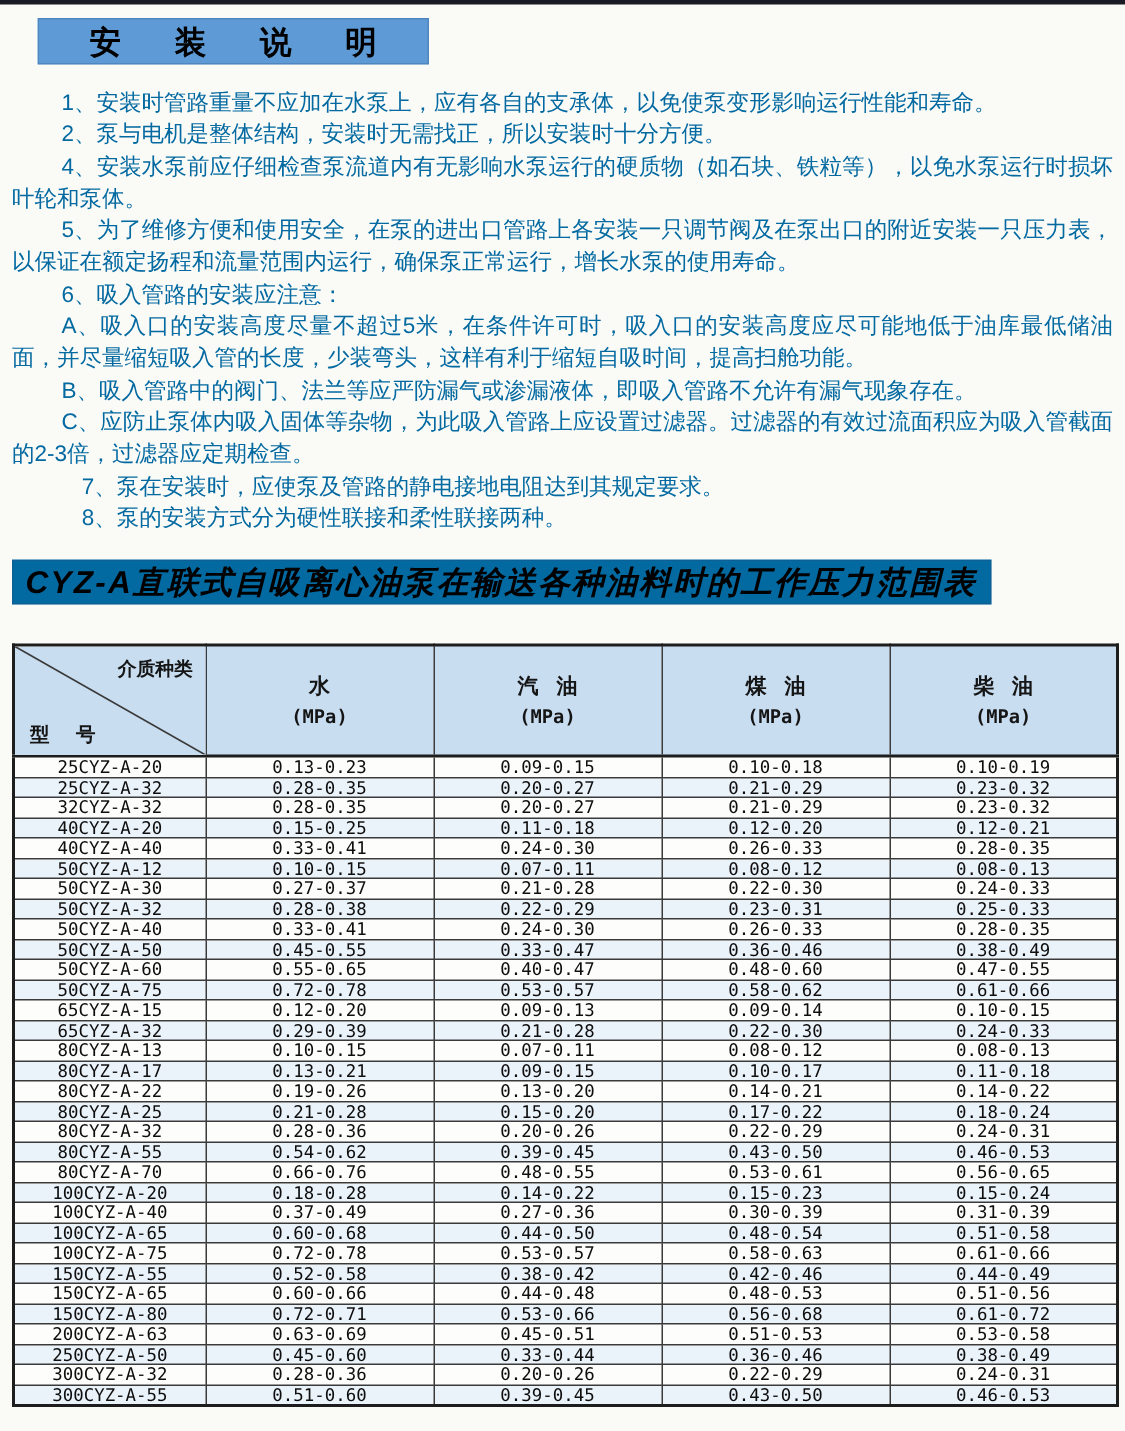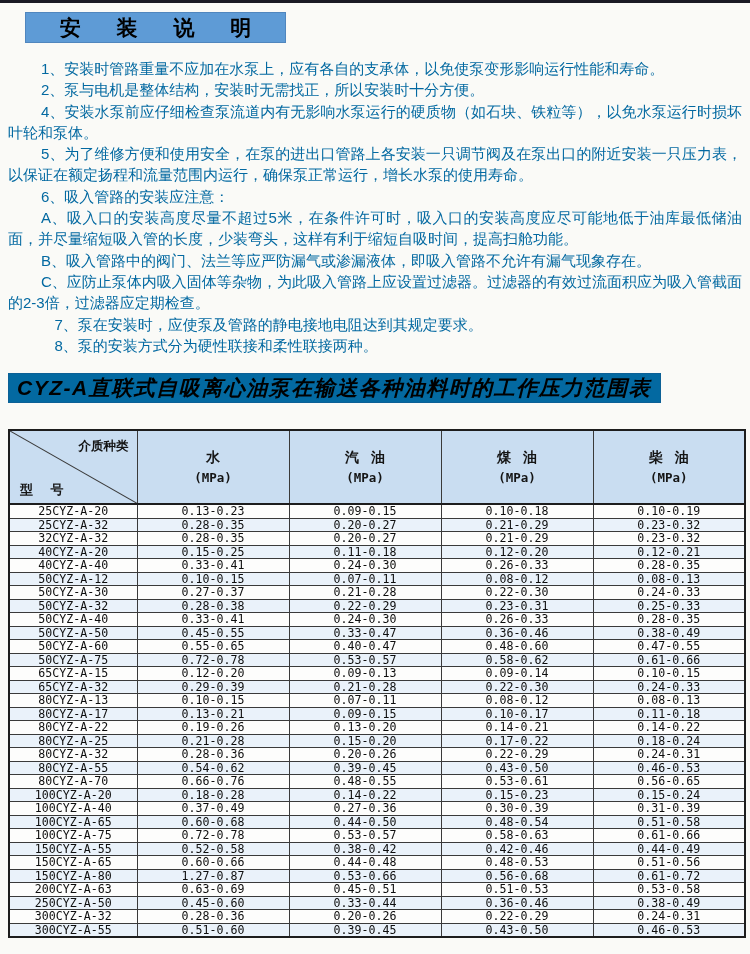--- a/index.html
+++ b/index.html
@@ -342,21 +342,21 @@
       </tr>
       <tr>
         <td>150CYZ-A-65</td>
         <td>0.60-0.66</td>
         <td>0.44-0.48</td>
         <td>0.48-0.53</td>
         <td>0.51-0.56</td>
       </tr>
       <tr>
         <td>150CYZ-A-80</td>
-        <td>1.27-0.87</td>
+        <td>0.72-0.71</td>
         <td>0.53-0.66</td>
         <td>0.56-0.68</td>
         <td>0.61-0.72</td>
       </tr>
       <tr>
         <td>200CYZ-A-63</td>
         <td>0.63-0.69</td>
         <td>0.45-0.51</td>
         <td>0.51-0.53</td>
         <td>0.53-0.58</td>

